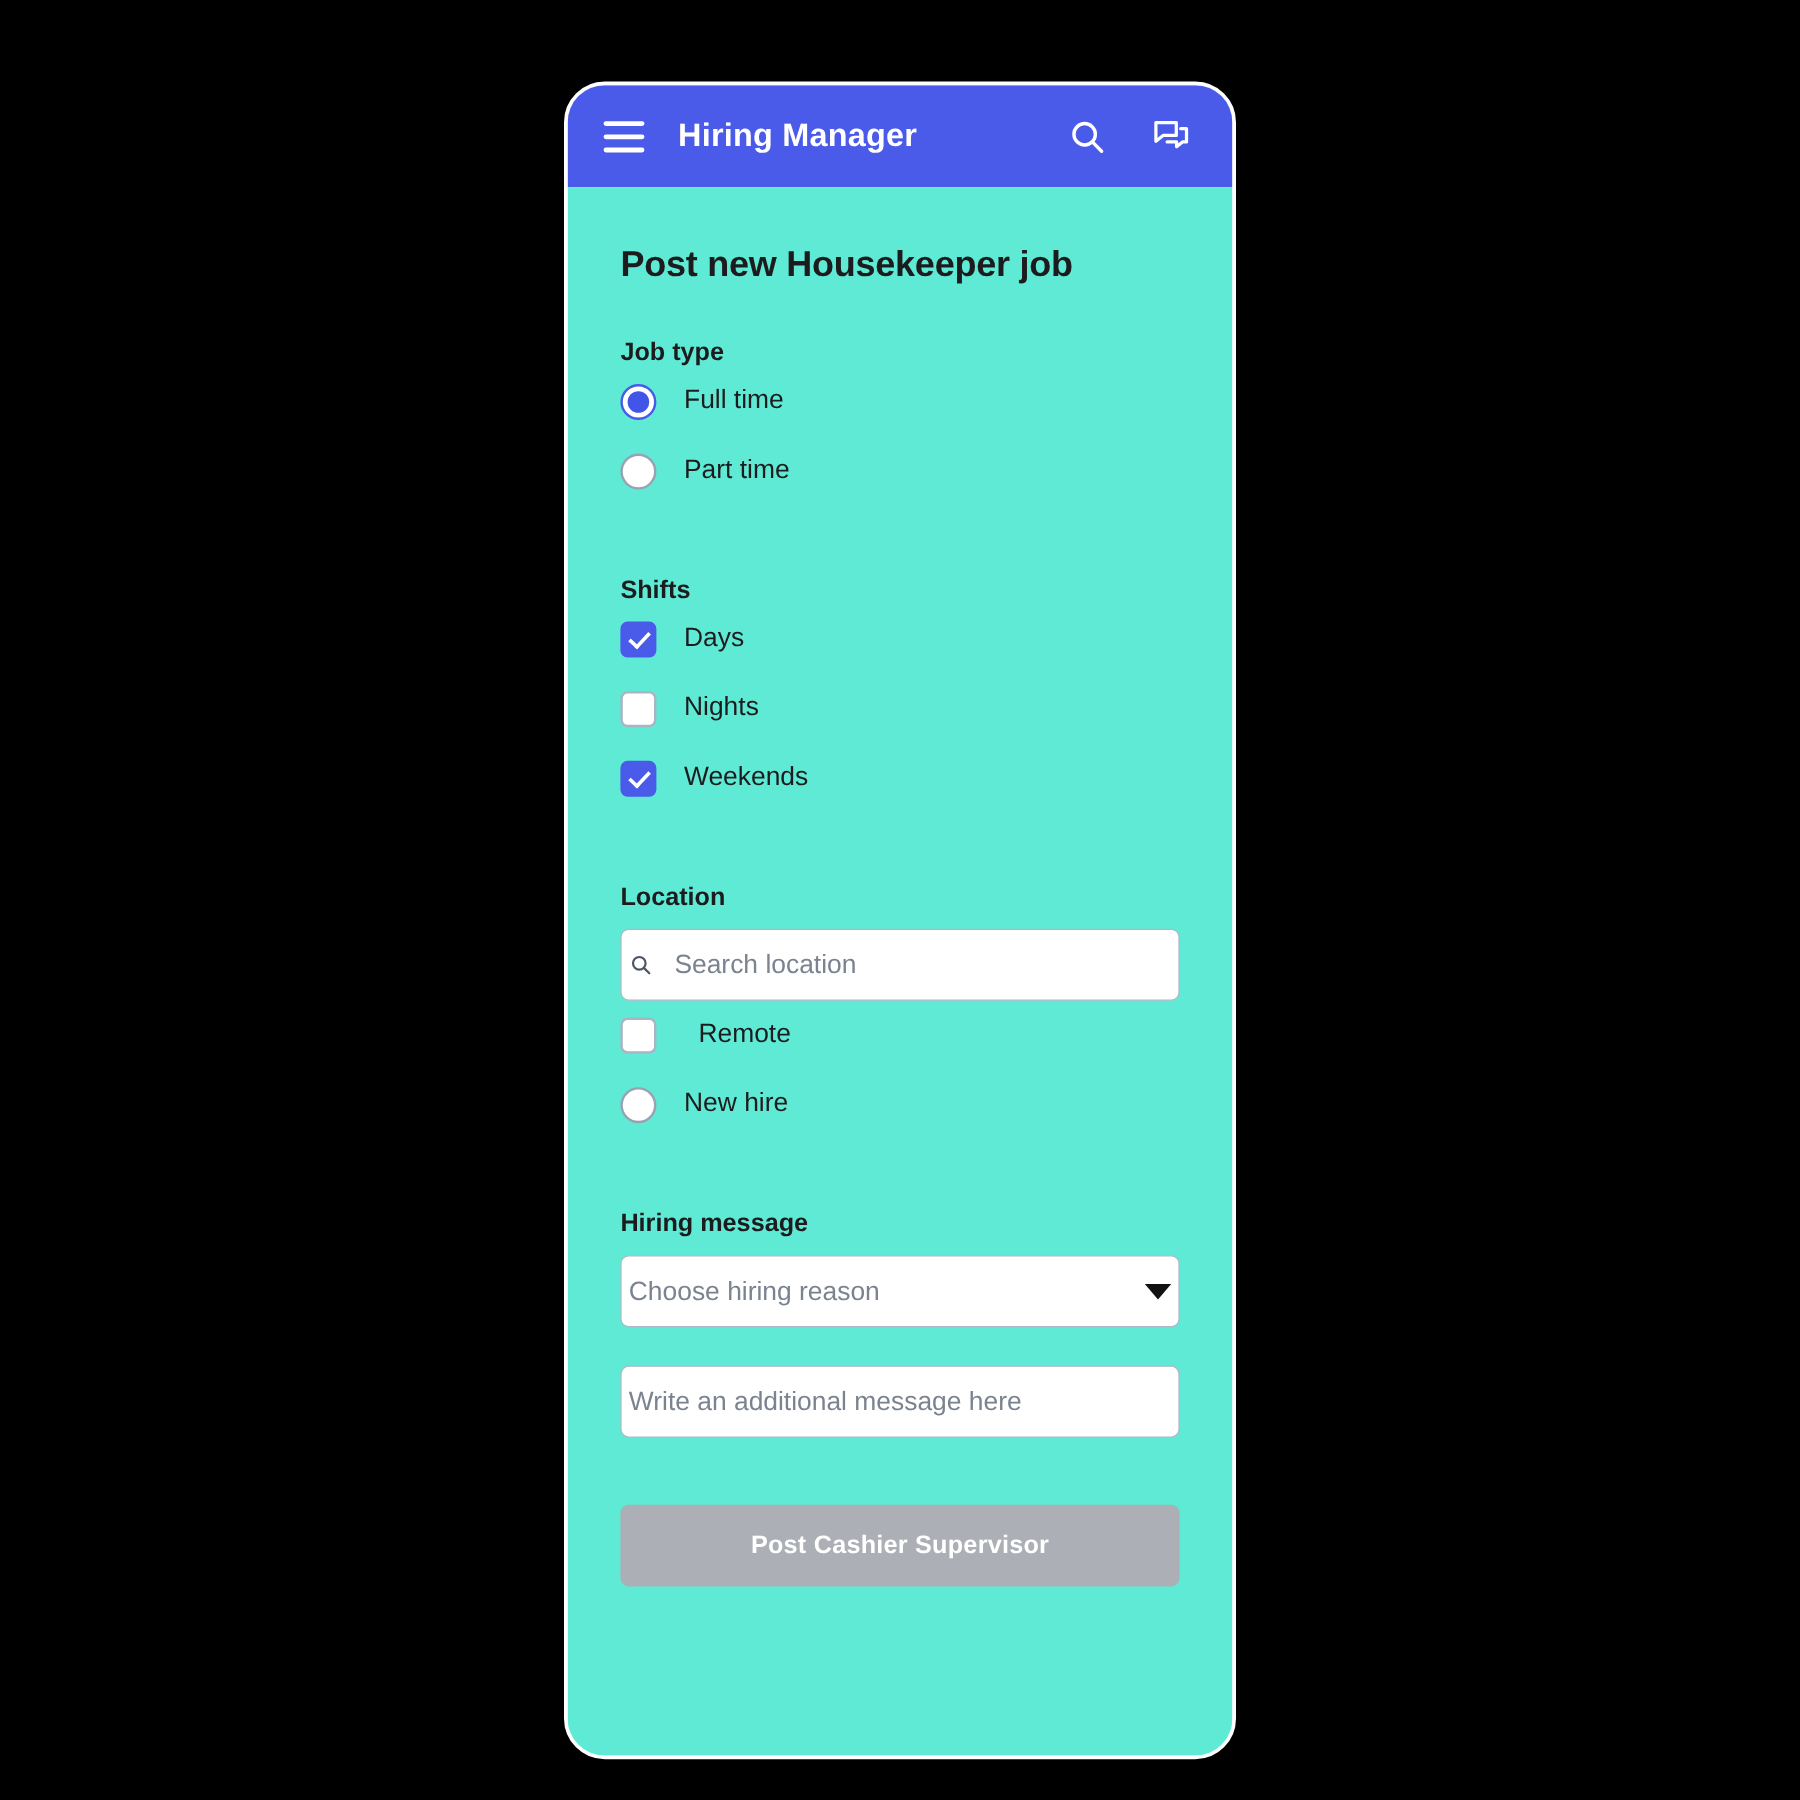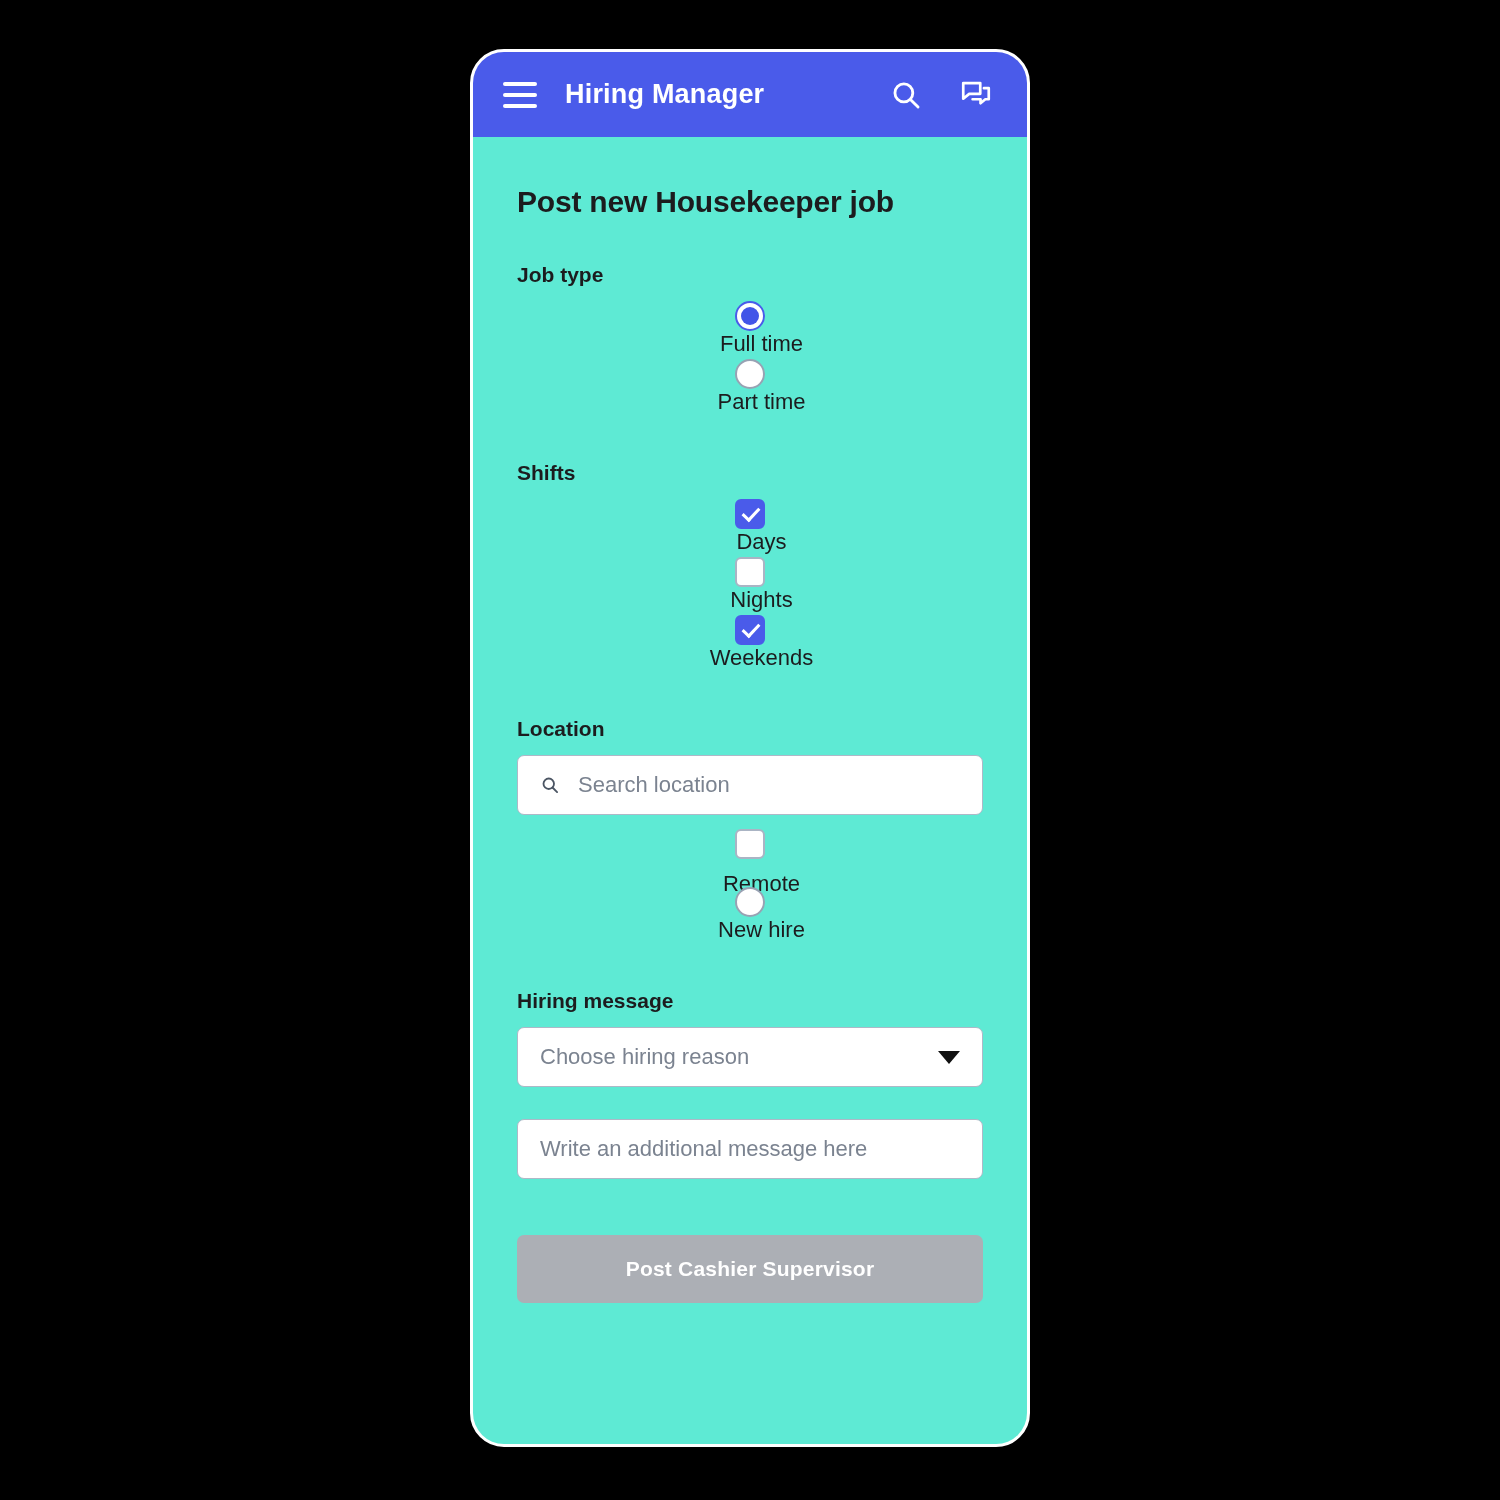--- a/index.html
+++ b/index.html
@@ -17,21 +17,21 @@
     position: relative;
     width: 1500px;
     height: 1500px;
     background: #000000;
   }
 
   
   .phone-frame {
     position: absolute;
     left: 470px;
-    top: 49px;
+    top: 68px;
     width: 560px;
     height: 1398px;
     background: #ffffff;
     border-radius: 34px;
     border: 3px solid #ffffff;
     overflow: hidden;
     display: flex;
     flex-direction: column;
   }
 
@@ -101,24 +101,23 @@
     font-size: 21px;
     font-weight: bold;
     color: #1c1c1e;
     margin-top: 44px;
     margin-bottom: 14px;
   }
 
   
   .option-row {
     display: flex;
-    align-items: center;
+    align-items: flex-start;
     height: 58px;
     cursor: pointer;
-    flex-direction: column;
   }
   .option-label {
     font-size: 22px;
     color: #1c1c1e;
     margin-left: 23px;
     white-space: nowrap;
   }
 
   
   .radio {
@@ -172,21 +171,21 @@
   }
 
   
   .field {
     display: flex;
     align-items: center;
     height: 60px;
     border: 1.5px solid #aeb8c7;
     border-radius: 7px;
     background: #ffffff;
-    padding: 0 22px;
+    padding: 0 6px;
     margin-top: 4px;
   }
   .field .placeholder {
     font-size: 22px;
     color: #7b8390;
     white-space: nowrap;
   }
   .field .search-glyph {
     flex: 0 0 auto;
     margin-right: 18px;

